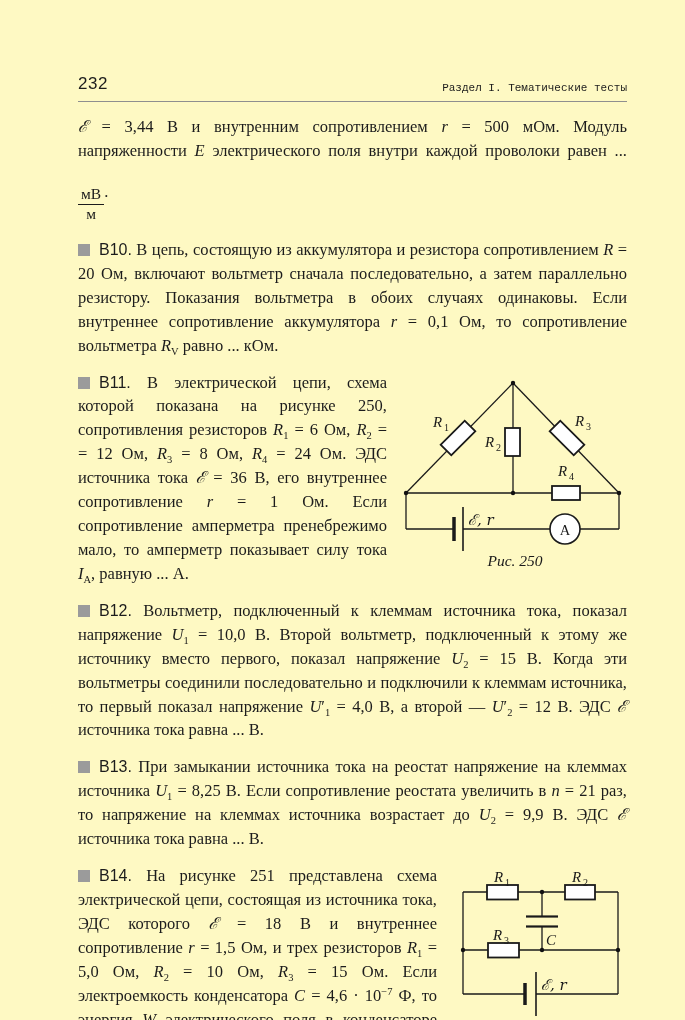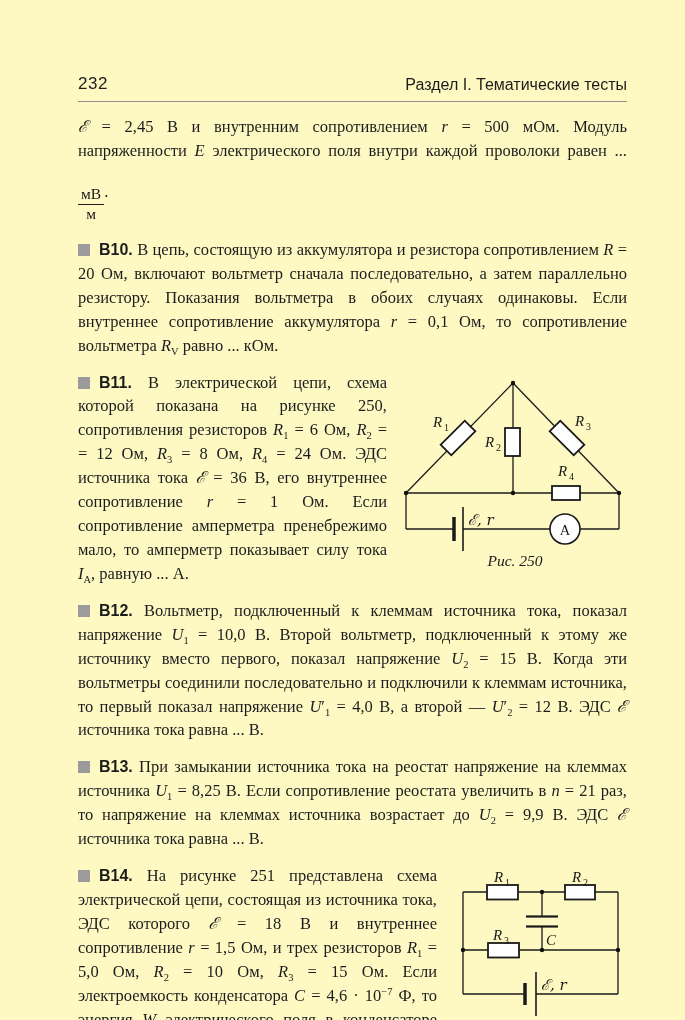--- a/index.html
+++ b/index.html
@@ -13,29 +13,29 @@
     overflow:hidden;
   }
   .runhead{
     margin:0 58px 0 78px;
     padding-top:72px;padding-bottom:4px;
     display:flex;justify-content:space-between;align-items:flex-end;
     border-bottom:1.5px solid var(--rule,#8f8f8f);
     font-family:"Liberation Sans",sans-serif;
   }
   .pagenum{font-size:17px;letter-spacing:.5px;}
-  .section{font-size:16px;}
+  .section{font-size:11px;font-family:Liberation Mono, monospace;}
   .content{margin:0 58px 0 78px;}
   p.para{margin:13px 0 0;text-align:justify;}
   .marker{
     display:inline-block;width:12px;height:12px;
     background:var(--marker,#9b9b9b);
     margin-right:9px;transform:translateY(1px);
   }
-  b.plabel{font-family:"Liberation Sans",sans-serif;font-weight:700;font-size:16px;}
+  b.plabel{font-family:"Liberation Sans",sans-serif;font-weight:400;font-size:16px;}
   i{font-style:italic;}
   sub{font-size:10.5px;line-height:0;}
   sup{font-size:10.5px;line-height:0;}
   .scr{font-family:"DejaVu Serif","Liberation Serif",serif;font-style:italic;}
   .frac{
     display:inline-block;vertical-align:middle;
     text-align:center;line-height:1.08;font-size:15.5px;
     transform:translateY(-2px);
     margin-top:26px;
   }
@@ -64,21 +64,21 @@
 
 <div class="page">
 
   <div class="runhead">
     <span class="pagenum">232</span>
     <span class="section">Раздел I. Тематические тесты</span>
   </div>
 
   <div class="content">
 
-    <p class="para"><span class="scr">ℰ</span><span> = 2,45 В и внутренним сопротивлением </span><i>r</i><span> = 500 мОм. Модуль напряженности </span><i>E</i><span> электрического поля внутри каждой проволоки равен ... </span><span class="frac"><span class="num">мВ</span><span class="den">м</span></span><span>.</span></p>
+    <p class="para"><span class="scr">ℰ</span><span> = 3,44 В и внутренним сопротивлением </span><i>r</i><span> = 500 мОм. Модуль напряженности </span><i>E</i><span> электрического поля внутри каждой проволоки равен ... </span><span class="frac"><span class="num">мВ</span><span class="den">м</span></span><span>.</span></p>
 
     <p class="para"><span class="marker"></span><span><b class="plabel">В10.</b><span> В цепь, состоящую из аккумулятора и резистора сопротивлением </span><i>R</i><span> = 20 Ом, включают вольтметр сначала последовательно, а затем параллельно резистору. Показания вольтметра в обоих случаях одинаковы. Если внутреннее сопротивление аккумулятора </span><i>r</i><span> = 0,1 Ом, то сопротивление вольтметра </span><i>R</i><sub>V</sub><span> равно ... кОм.</span></span></p>
 
     <div class="prob-block">
       <figure class="circuit f250">
         <svg width="232" height="200" viewBox="0 0 232 200">
 
           <g>
             <line class="wire" x1="118" y1="10" x2="11" y2="120"></line>
             <line class="wire" x1="118" y1="10" x2="224" y2="120"></line>

